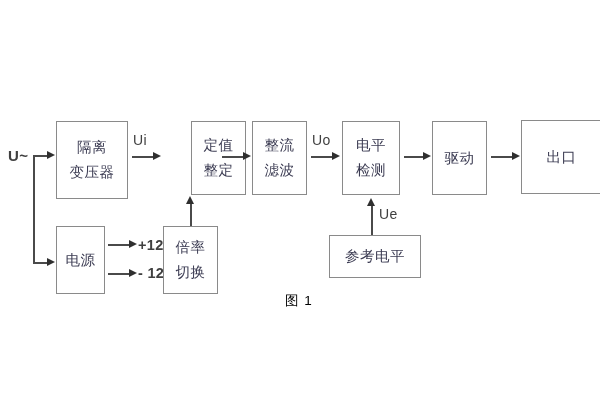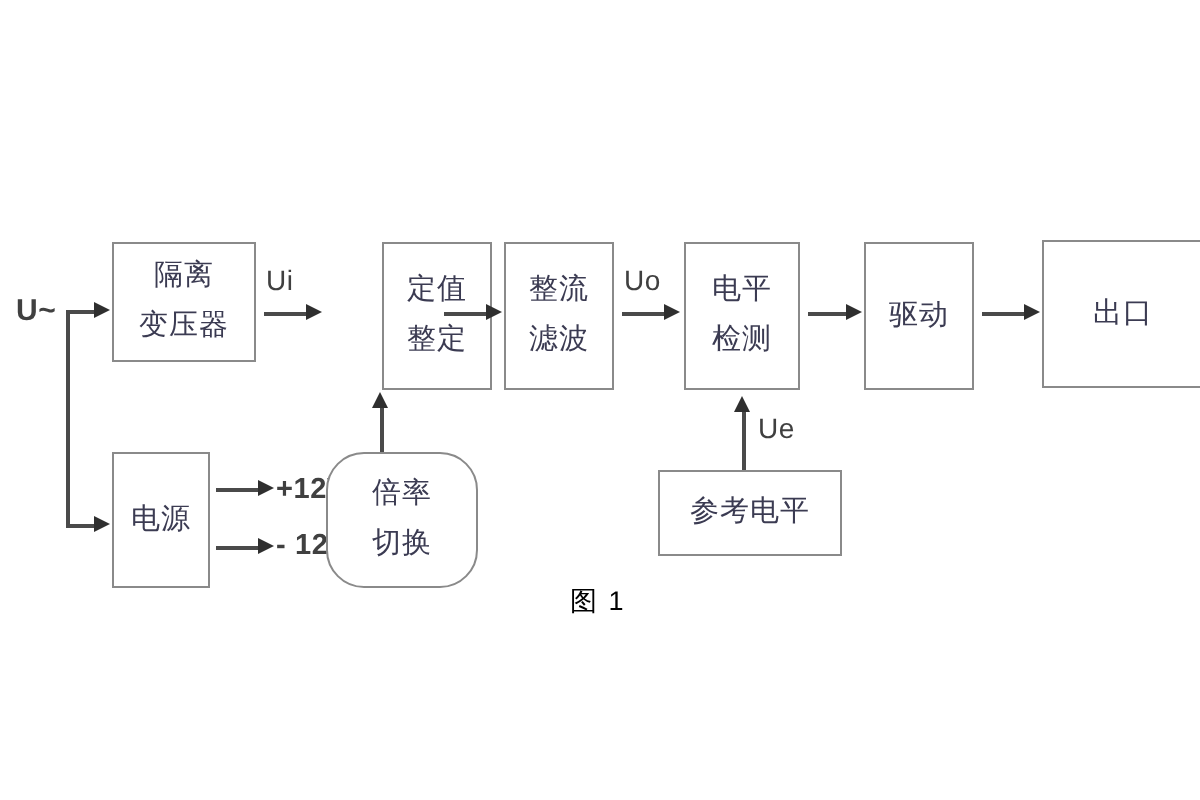--- a/index.html
+++ b/index.html
@@ -93,21 +93,21 @@
   <div class="hline" style="left:33px; top:155px; width:13px;"></div>
 
   <div class="vline" style="left:33px; top:155px; height:108px;"></div>
 
   <div class="hline" style="left:33px; top:155px; width:15px;"></div>
   <div class="arrow-r" style="left:47px; top:151px;"></div>
 
   <div class="hline" style="left:33px; top:262px; width:15px;"></div>
   <div class="arrow-r" style="left:47px; top:258px;"></div>
 
-  <div class="box" style="left:56px; top:121px; width:72px; height:60px;">
+  <div class="box" style="left:56px; top:121px; width:72px; height:78px;">
     <span class="ln">隔离</span>
     <span class="ln">变压器</span>
   </div>
 
   <div class="label" style="left:133px; top:132px;">Ui</div>
   <div class="hline" style="left:132px; top:156px; width:22px;"></div>
   <div class="arrow-r" style="left:153px; top:152px;"></div>
 
   <div class="box" style="left:163px; top:121px; width:55px; height:74px;margin-left:28px;">
     <span class="ln">定值</span>
@@ -122,21 +122,21 @@
   </div>
 
   <div class="hline" style="left:108px; top:244px; width:22px;"></div>
   <div class="arrow-r" style="left:129px; top:240px;"></div>
   <div class="label mono-v" style="left:138px; top:237px;">+12V</div>
 
   <div class="hline" style="left:108px; top:273px; width:22px;"></div>
   <div class="arrow-r" style="left:129px; top:269px;"></div>
   <div class="label mono-v" style="left:138px; top:265px;">- 12V</div>
 
-  <div class="box" style="left:163px; top:226px; width:76px; height:68px;border-radius:19px;">
+  <div class="box" style="left:163px; top:226px; width:55px; height:68px;">
     <span class="ln">倍率</span>
     <span class="ln">切换</span>
   </div>
 
   <div class="vline" style="left:190px; top:203px; height:23px;"></div>
   <div class="arrow-u" style="left:186px; top:196px;"></div>
 
   <div class="box" style="left:252px; top:121px; width:55px; height:74px;">
     <span class="ln">整流</span>
     <span class="ln">滤波</span>

